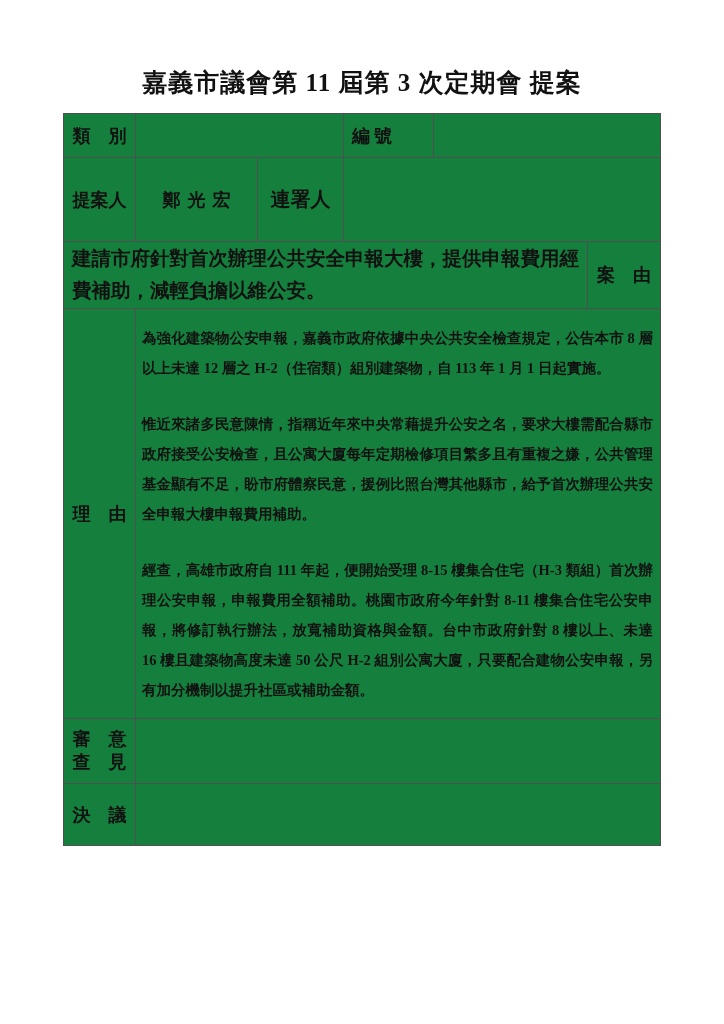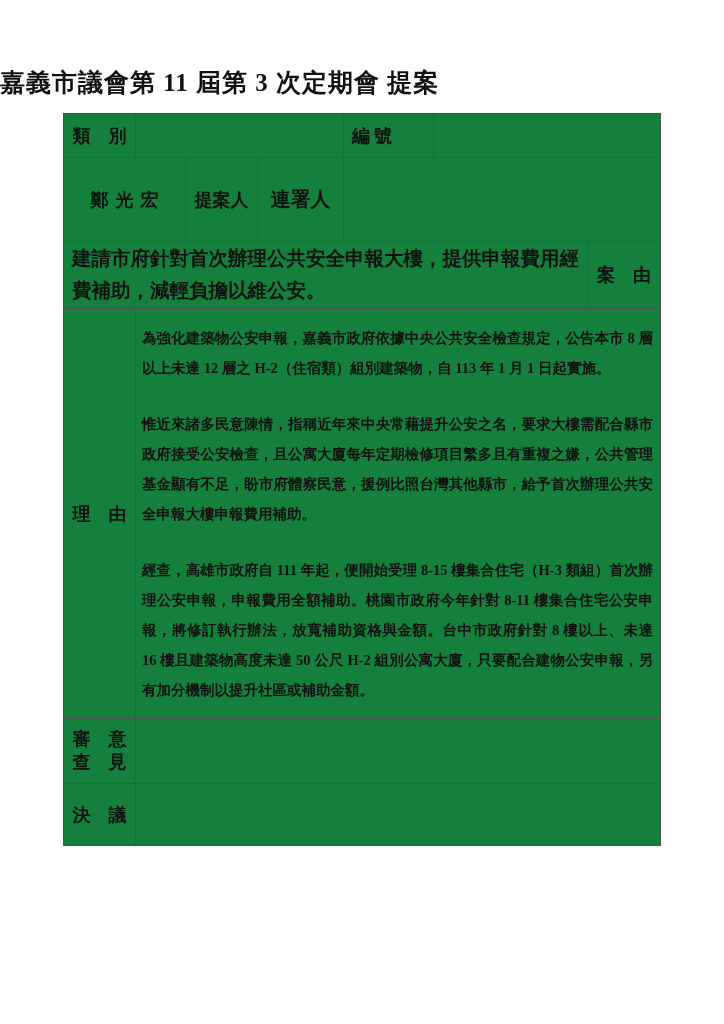--- a/index.html
+++ b/index.html
@@ -9,21 +9,21 @@
     height: 1024px;
     position: relative;
     font-family: "Liberation Serif", "DejaVu Serif", serif;
     color: #111111;
   }
   .page-title {
     position: absolute;
     top: 66px;
     left: 0;
     width: 724px;
-    text-align: left;
+    text-align: center;
     font-size: 25px;
     line-height: 34px;
     font-weight: bold;
     letter-spacing: 1px;
   }
   .form-table {
     position: absolute;
     left: 63px;
     top: 113px;
     width: 598px;
@@ -107,22 +107,22 @@
   <div class="form-table">
 
     <div class="row row-category">
       <div class="cell label-cell">類　別</div>
       <div class="cell cat-value empty-cell"></div>
       <div class="cell num-label">編號</div>
       <div class="cell grow empty-cell"></div>
     </div>
 
     <div class="row row-proposer">
+      <div class="cell label-cell">提案人</div>
       <div class="cell proposer-name">鄭光宏</div>
-      <div class="cell label-cell">提案人</div>
       <div class="cell cosigner-label">連署人</div>
       <div class="cell grow empty-cell"></div>
     </div>
 
     <div class="row row-subject">
       <div class="cell grow subject-text">
         <span>建請市府針對首次辦理公共安全申報大樓，提供申報費用經費補助，減輕負擔以維公安。</span>
       </div>
       <div class="cell label-cell">案　由</div>
     </div>

